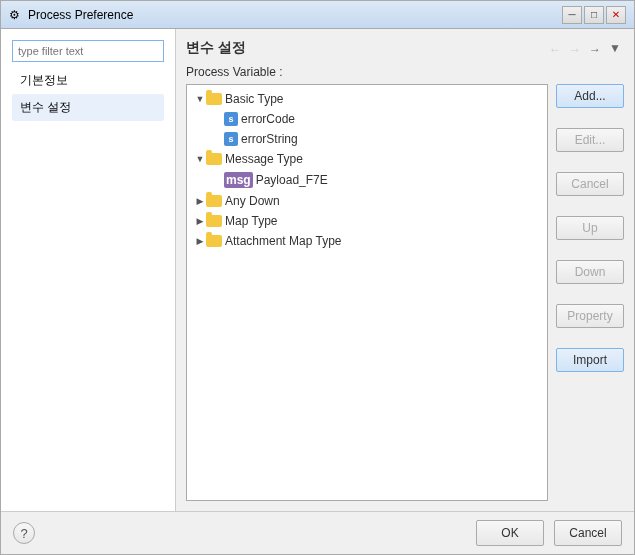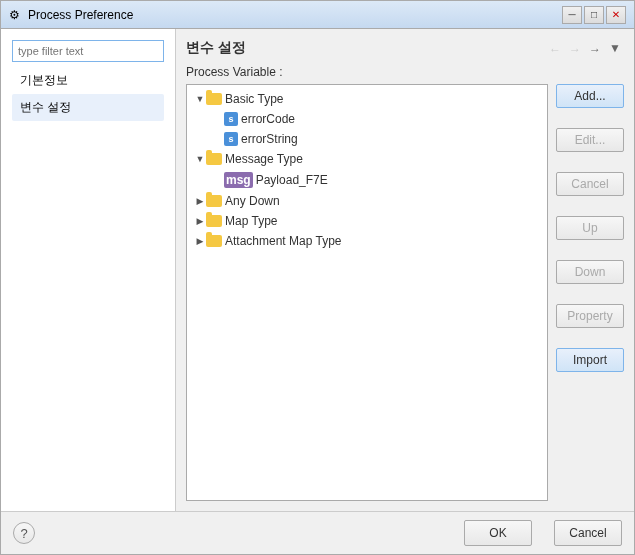--- a/index.html
+++ b/index.html
@@ -254,21 +254,21 @@
     .footer {
       padding: 8px 12px;
       background: #f0f0f0;
       border-top: 1px solid #ccc;
       display: flex;
       align-items: center;
       justify-content: space-between;
     }
     .footer-right {
       display: flex;
-      gap: 22px;
+      gap: 10px;
     }
     .footer-btn {
       width: 68px;
       height: 26px;
       background: linear-gradient(to bottom, #f7f7f7, #e8e8e8);
       border: 1px solid #aaa;
       cursor: pointer;
       font-size: 12px;
       color: #333;
       display: flex;

